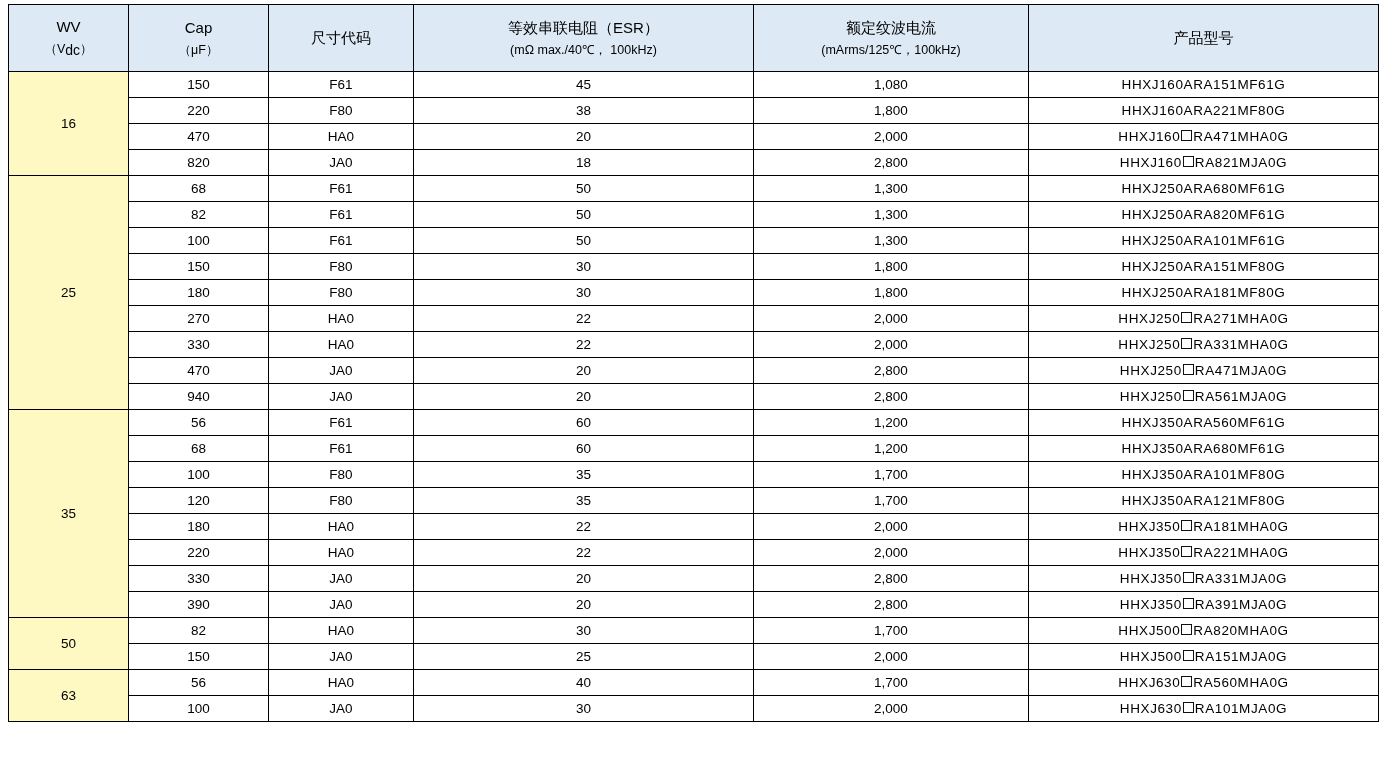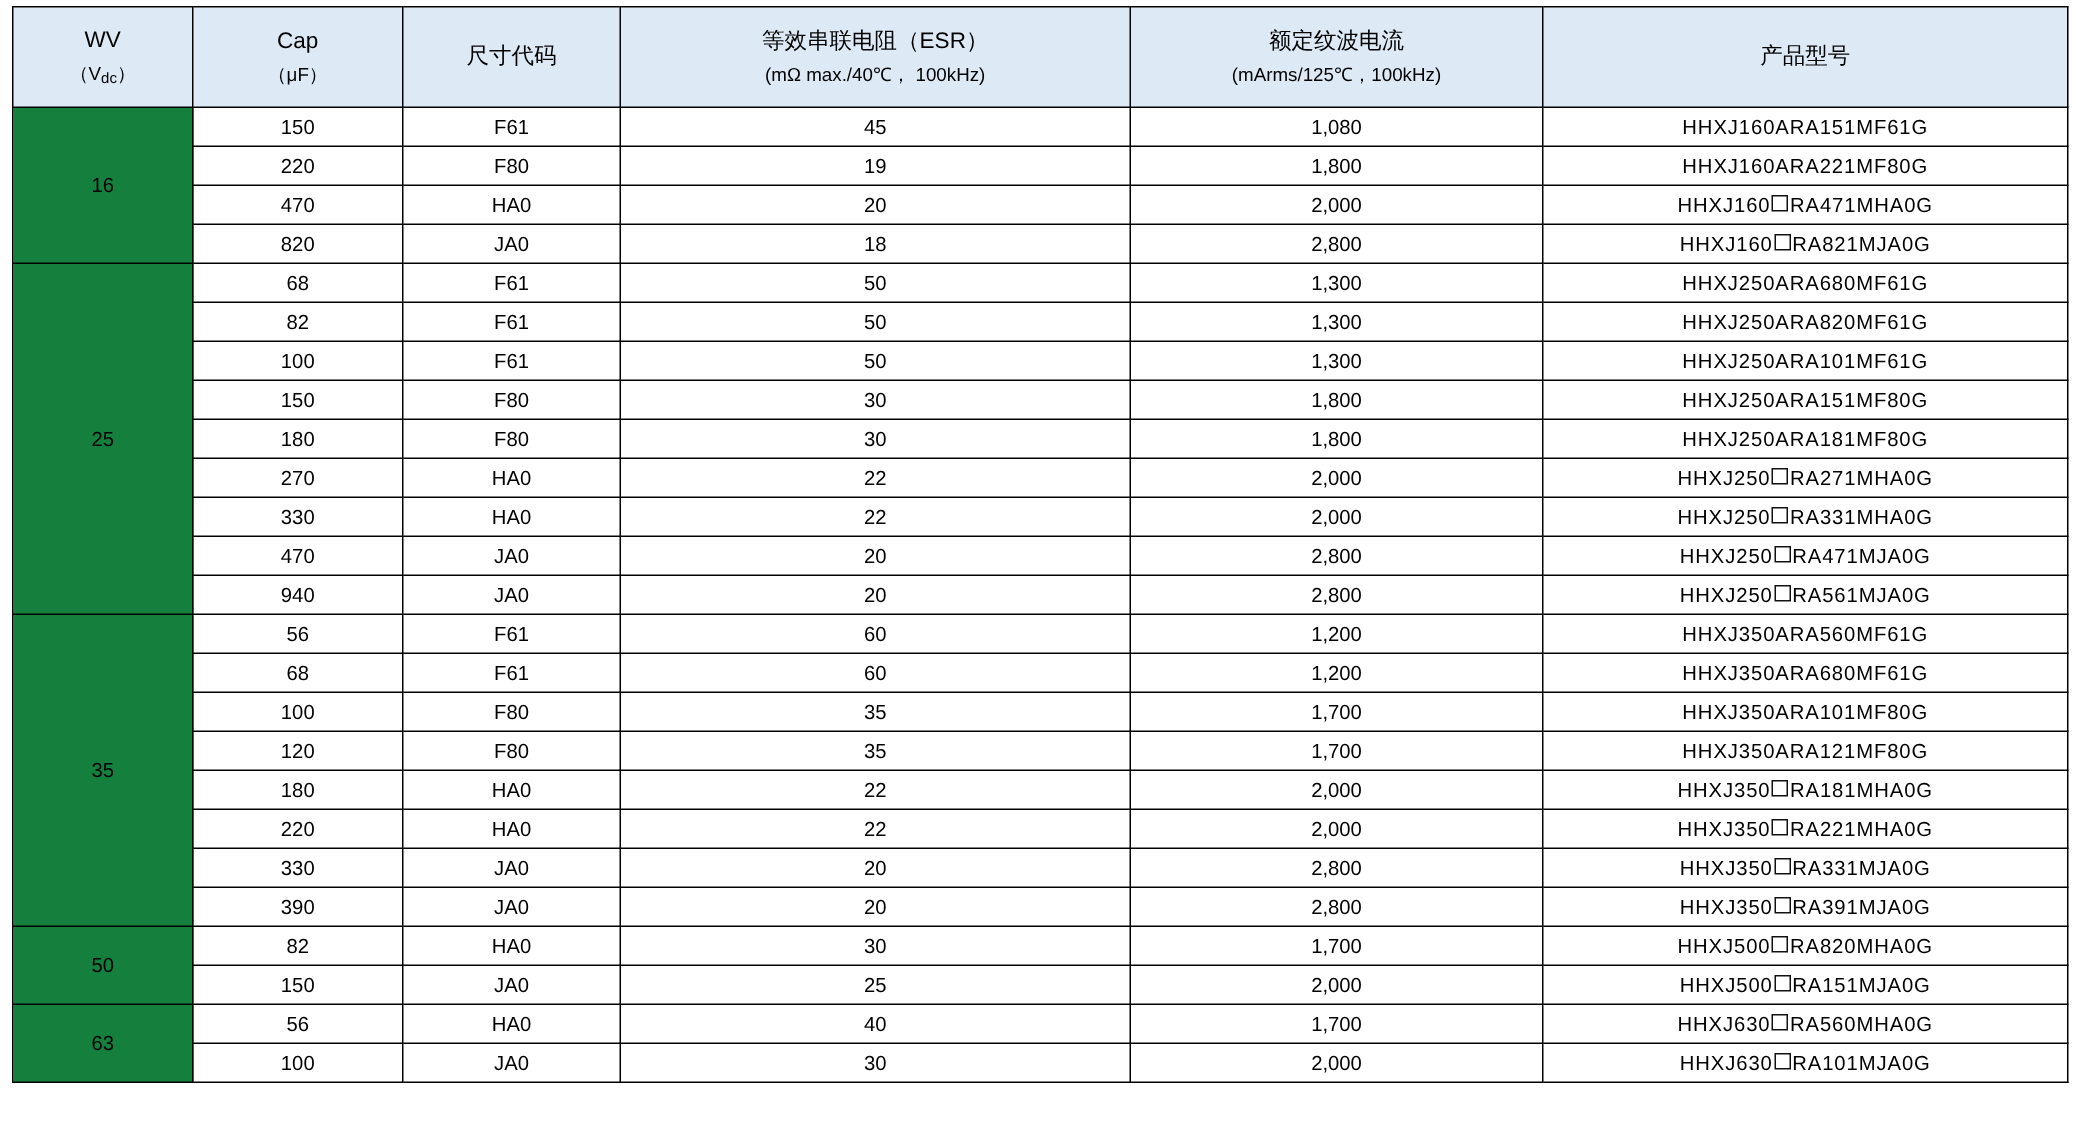--- a/index.html
+++ b/index.html
@@ -47,21 +47,21 @@
     line-height: 1.45;
     font-size: 14.5px;
     padding: 2px 4px;
   }
   .th-sub {
     font-size: 12.5px;
     display: block;
     margin-top: 2px;
   }
   .wv-cell {
-    background: #15803d;
+    background: #fef9c3;
     font-size: 14px;
   }
   table.spec tbody td {
     height: 25px;
     font-size: 13.5px;
   }
   td.pn {
     letter-spacing: 0.6px;
     font-size: 13.5px;
     margin-top: 40px;
@@ -70,21 +70,21 @@
   .sq {
     display: inline-block;
     width: 9px;
     height: 9px;
     border: 1px solid #111;
     background: #fff;
     margin: 0 1px;
     position: relative;
     top: 0px;
   }
-  .sub { font-size: 10px; vertical-align: -2px; }
+  .sub { font-size: 14px; vertical-align: -2px; }
   .hdr-main { font-size: 15px; }
 </style>
 </head>
 <body>
 
 <div class="sheet">
   <table class="spec">
     <colgroup>
       <col class="c-wv">
         <col class="c-cap">
@@ -124,21 +124,21 @@
           <td class="wv-cell" rowspan="4">16</td>
           <td class="num">150</td>
           <td class="num">F61</td>
           <td class="num">45</td>
           <td class="num">1,080</td>
           <td class="pn"><span>HHXJ160ARA151MF61G</span></td>
         </tr>
         <tr>
           <td class="num">220</td>
           <td class="num">F80</td>
-          <td class="num">19</td>
+          <td class="num">38</td>
           <td class="num">1,800</td>
           <td class="pn"><span>HHXJ160ARA221MF80G</span></td>
         </tr>
         <tr>
           <td class="num">470</td>
           <td class="num">HA0</td>
           <td class="num">20</td>
           <td class="num">2,000</td>
           <td class="pn"><span>HHXJ160</span><span class="sq"></span><span>RA471MHA0G</span></td>
         </tr>

